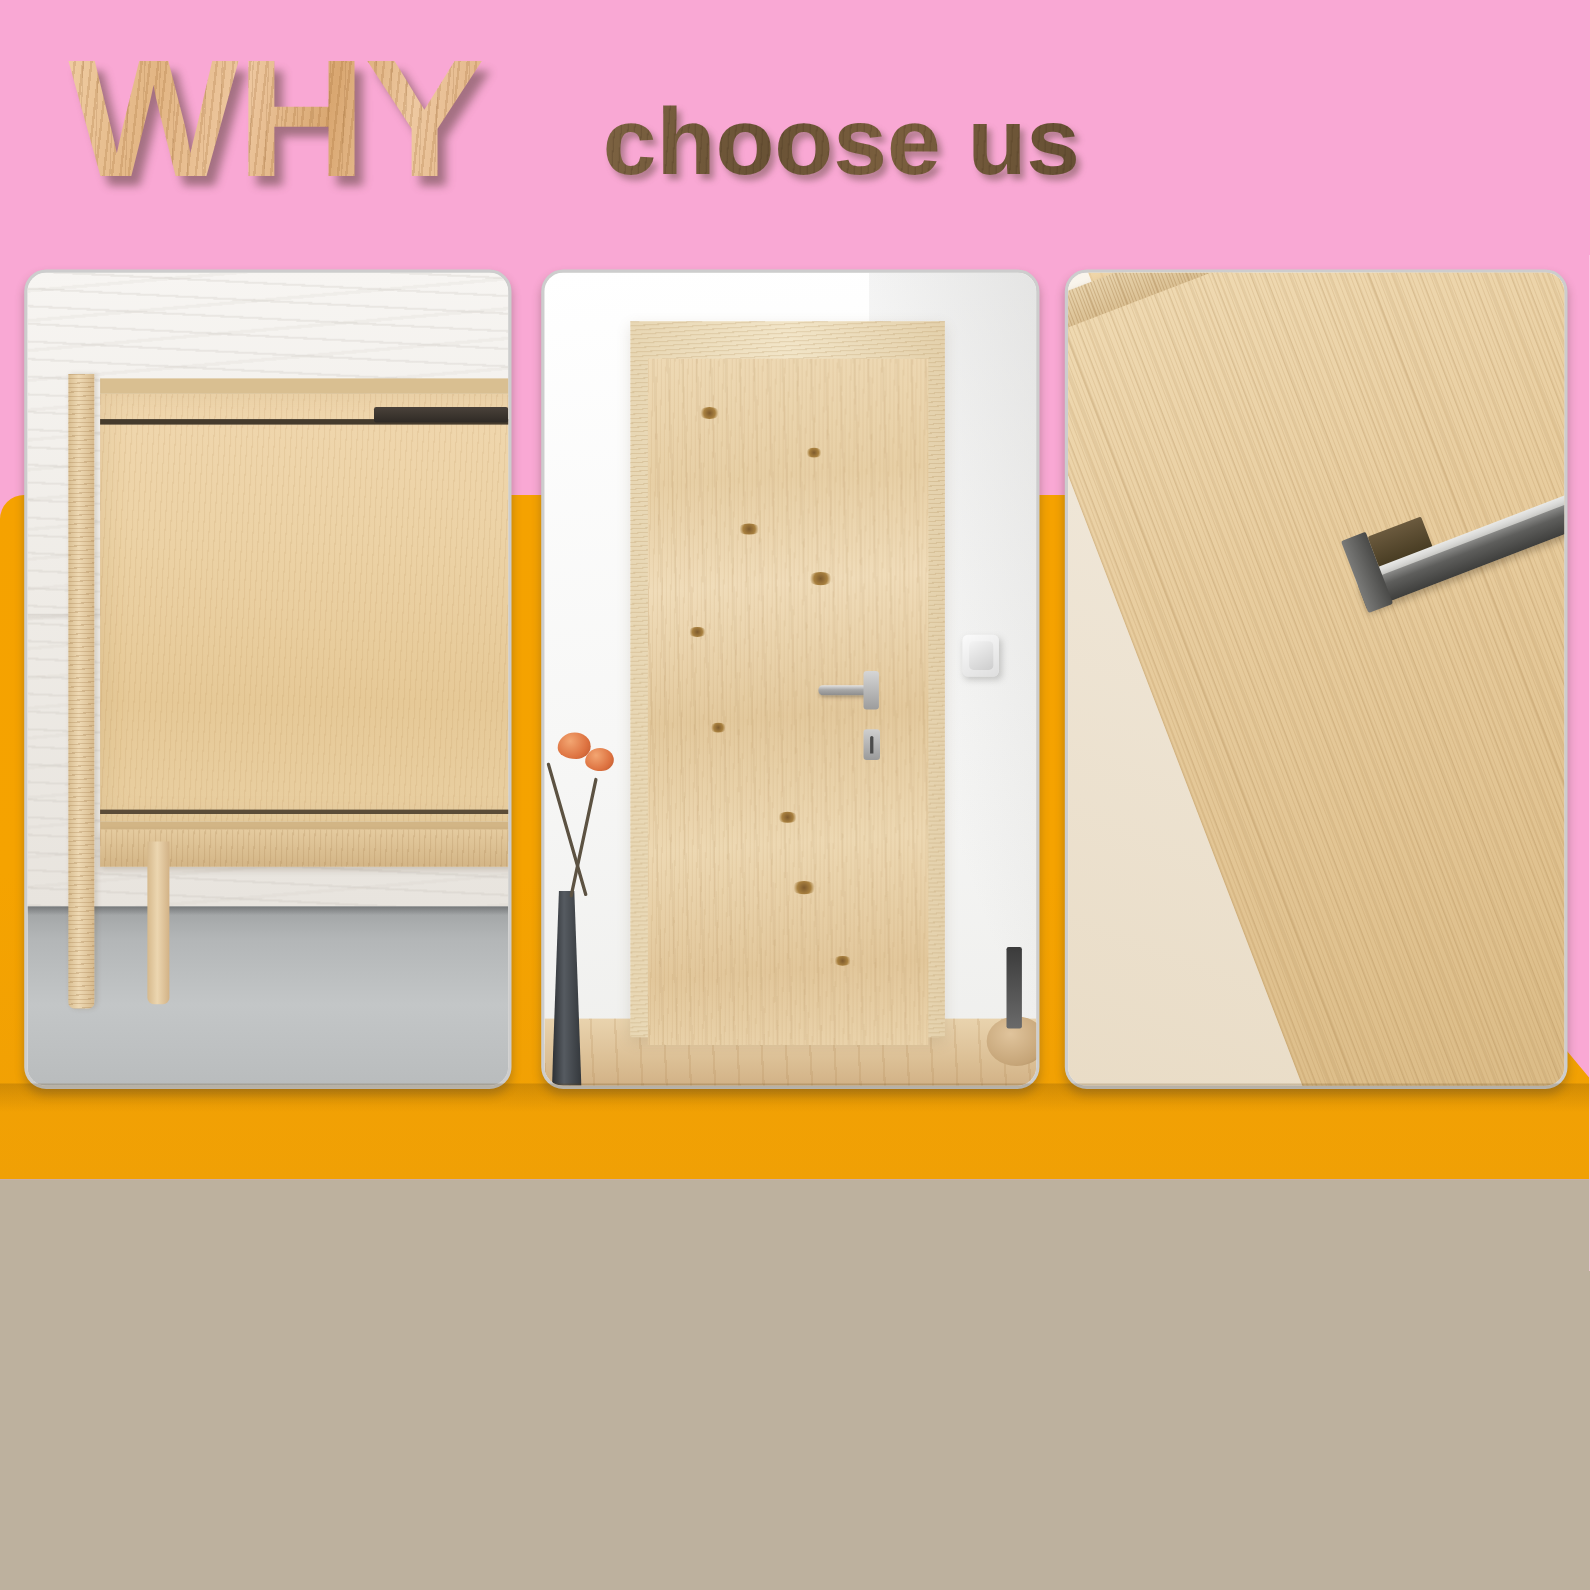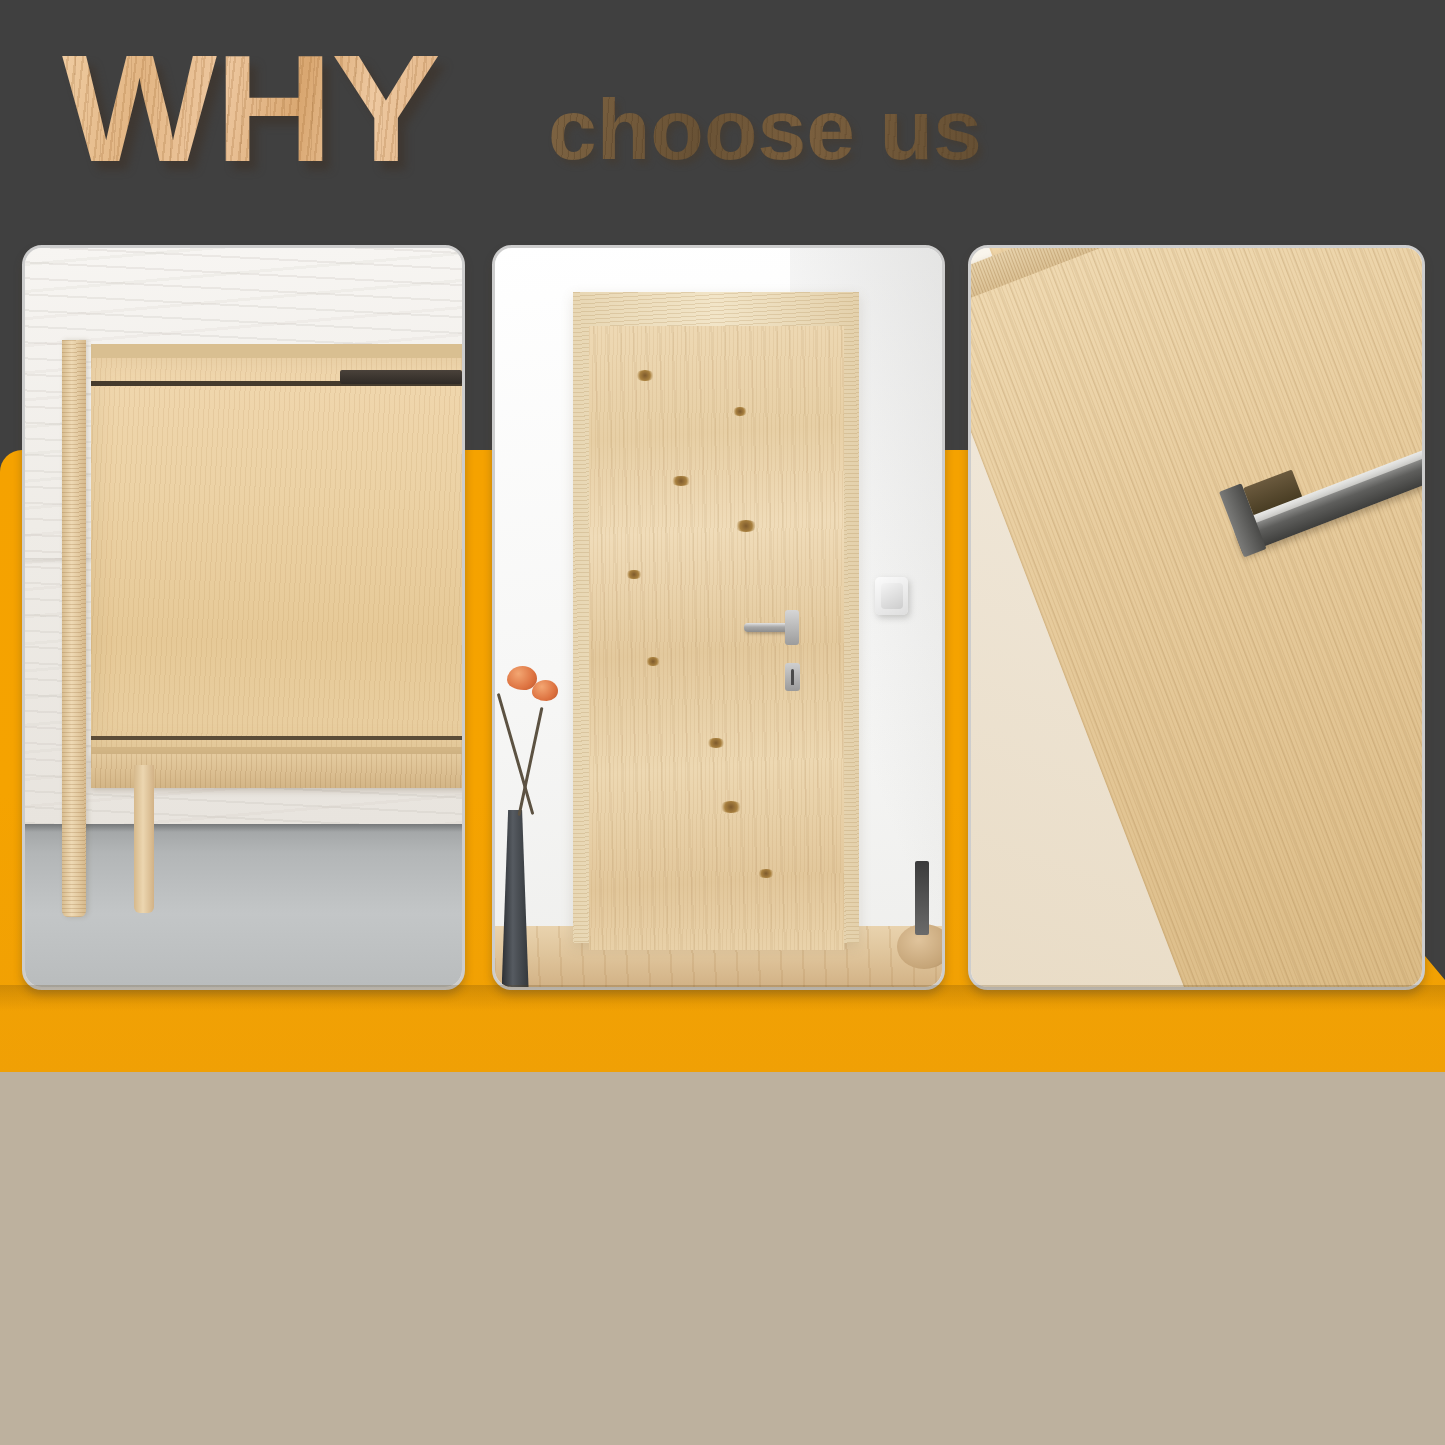--- a/index.html
+++ b/index.html
@@ -3,21 +3,21 @@
 <meta charset="utf-8">
 <style>
   html,body{margin:0;padding:0;}
   body{
     width:1445px;height:1445px;
     background:#ffffff;
     font-family:"Liberation Sans", sans-serif;
     overflow:hidden;
     position:relative;
   }
-  .stage{position:relative;width:1445px;height:1445px;overflow:hidden;background:#404040;}
+  .stage{position:relative;width:1445px;height:1445px;overflow:hidden;background:#f9a8d4;}
 
   
   .header{position:absolute;left:0;top:0;width:1445px;height:230px;}
   .why{
     position:absolute;left:62px;top:32px;
     font-family:"Liberation Sans", sans-serif;
     font-size:152px;font-weight:bold;
     letter-spacing:-2px;
     line-height:152px;
     transform:scaleX(1.08);

